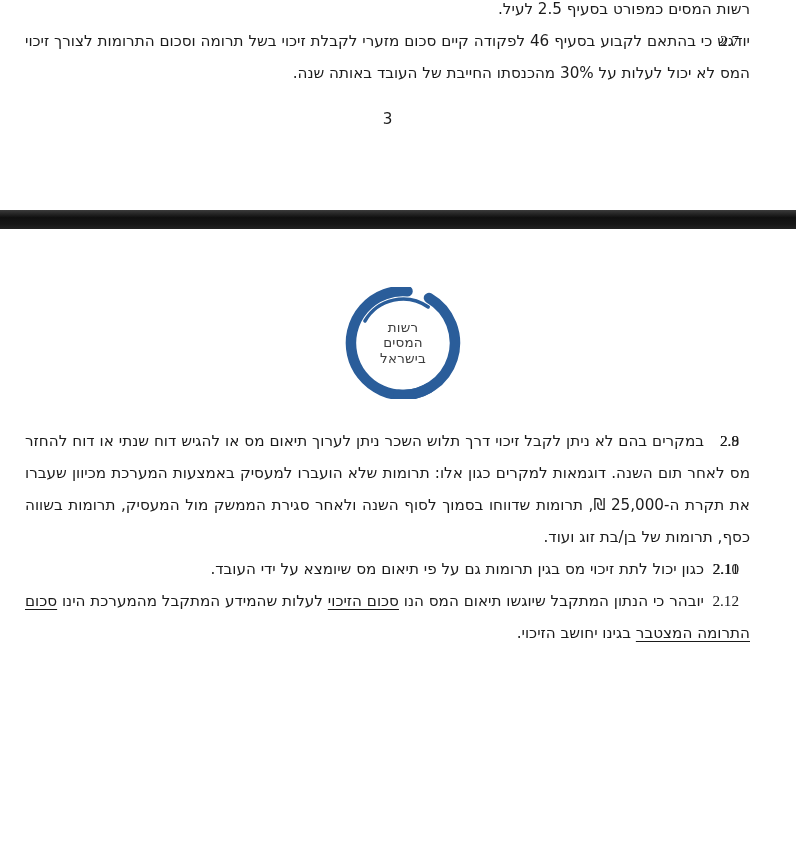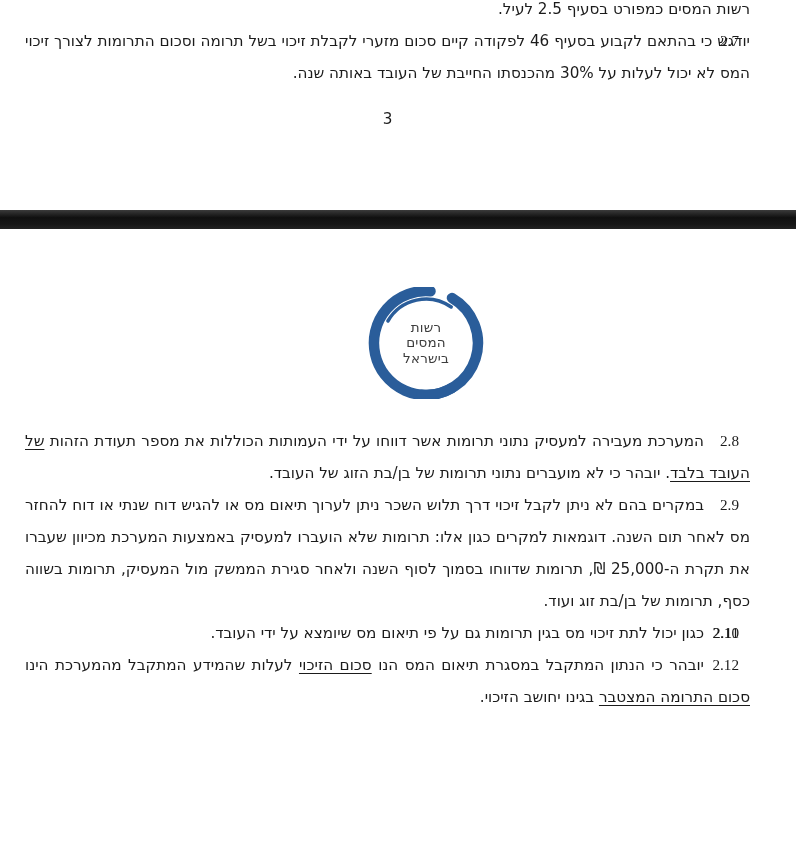--- a/index.html
+++ b/index.html
@@ -14,21 +14,21 @@
   .item{position:relative;text-indent:46px;}
   .item .num{position:absolute;right:11px;top:0;text-indent:0;font-family:Liberation Serif, serif;}
   .u{text-decoration:underline;text-underline-offset:3px;}
   .page-num{text-align:center;margin-top:14px;direction:ltr;}
   .divider{
     height:19px;margin-top:75px;width:796px;
     background:linear-gradient(180deg,#3a3a3a 0%,#101010 40%,#161616 75%,#222222 100%);
   }
   .logo-wrap{
     width:120px;height:112px;margin:58px auto 26px;
-    position:relative;left:28px;
+    position:relative;left:5px;
   }
   .logo-wrap svg{position:absolute;inset:0;}
   .logo-text{
     position:absolute;inset:0;display:flex;flex-direction:column;
     align-items:center;justify-content:center;direction:rtl;
     font-size:13.5px;line-height:15.5px;color:#3d3d3d;letter-spacing:.2px;
   }
   .part-bottom{margin-top:0;}
 </style>
 </head>
@@ -58,31 +58,31 @@
   </svg>
   <div class="logo-text">
     <span>רשות</span>
     <span>המסים</span>
     <span>בישראל</span>
   </div>
 </div>
 
 <section class="col part-bottom">
   <p class="item">
-    <span class="num">2.8</span><span><span>המערכת מעבירה למעסיק נתוני תרומות אשר דווחו על ידי העמותות הכוללות את מספר תעודת הזהות </span><span class="u">של העובד בלבד</span><span>. יובהר כי לא מועברים נתוני תרומות של בן/בת הזוג של העובד.</span></span>
+    <span class="num">2.8</span>
   </p>
 
   <p class="item">
     <span class="num">2.9</span><span><span>במקרים בהם לא ניתן לקבל זיכוי דרך תלוש השכר ניתן לערוך תיאום מס או להגיש דוח שנתי או דוח להחזר מס לאחר תום השנה. דוגמאות למקרים כגון אלו: תרומות שלא הועברו למעסיק באמצעות המערכת מכיוון שעברו את תקרת ה-25,000 ₪, תרומות שדווחו בסמוך לסוף השנה ולאחר סגירת הממשק מול המעסיק, תרומות בשווה כסף, תרומות של בן/בת זוג ועוד.</span></span>
   </p>
 
   <p class="item">
     <span class="num">2.10</span>
   </p>
 
   <p class="item">
     <span class="num">2.11</span><span><span>כגון יכול לתת זיכוי מס בגין תרומות גם על פי תיאום מס שיומצא על ידי העובד.</span></span>
   </p>
 
   <p class="item">
-    <span class="num">2.12</span><span><span>יובהר כי הנתון המתקבל במסגרת תיאום המס הנו </span><span class="u">סכום הזיכוי</span><span> לעלות שהמידע המתקבל מהמערכת הינו </span><span class="u">סכום התרומה המצטבר</span><span> בגינו יחושב הזיכוי.</span></span>
+    <span class="num">2.12</span><span><span>יובהר כי הנתון המתקבל שיוגשו תיאום המס הנו </span><span class="u">סכום הזיכוי</span><span> לעלות שהמידע המתקבל מהמערכת הינו </span><span class="u">סכום התרומה המצטבר</span><span> בגינו יחושב הזיכוי.</span></span>
   </p>
 </section>
 
 </body></html>

